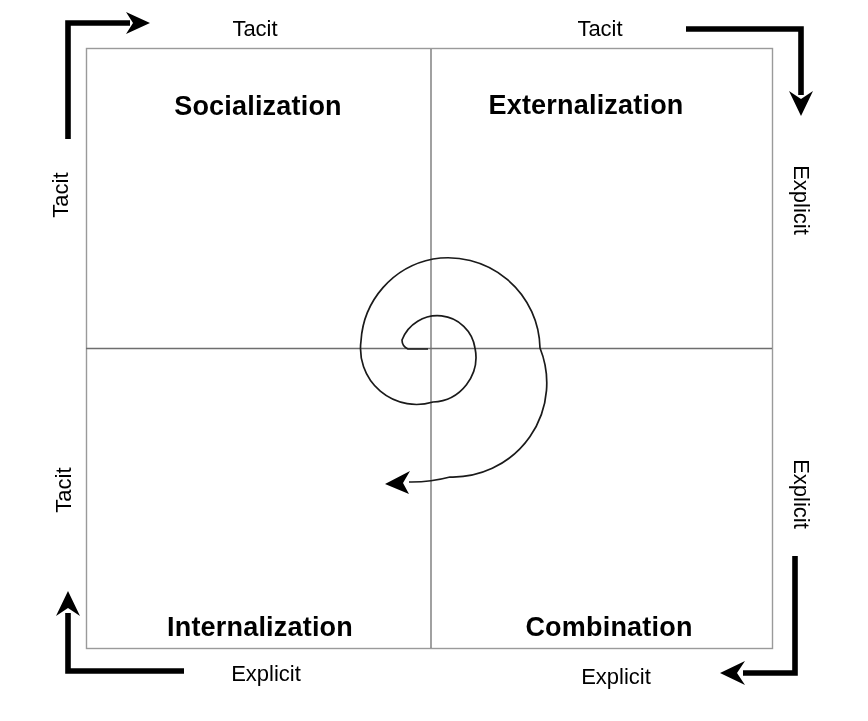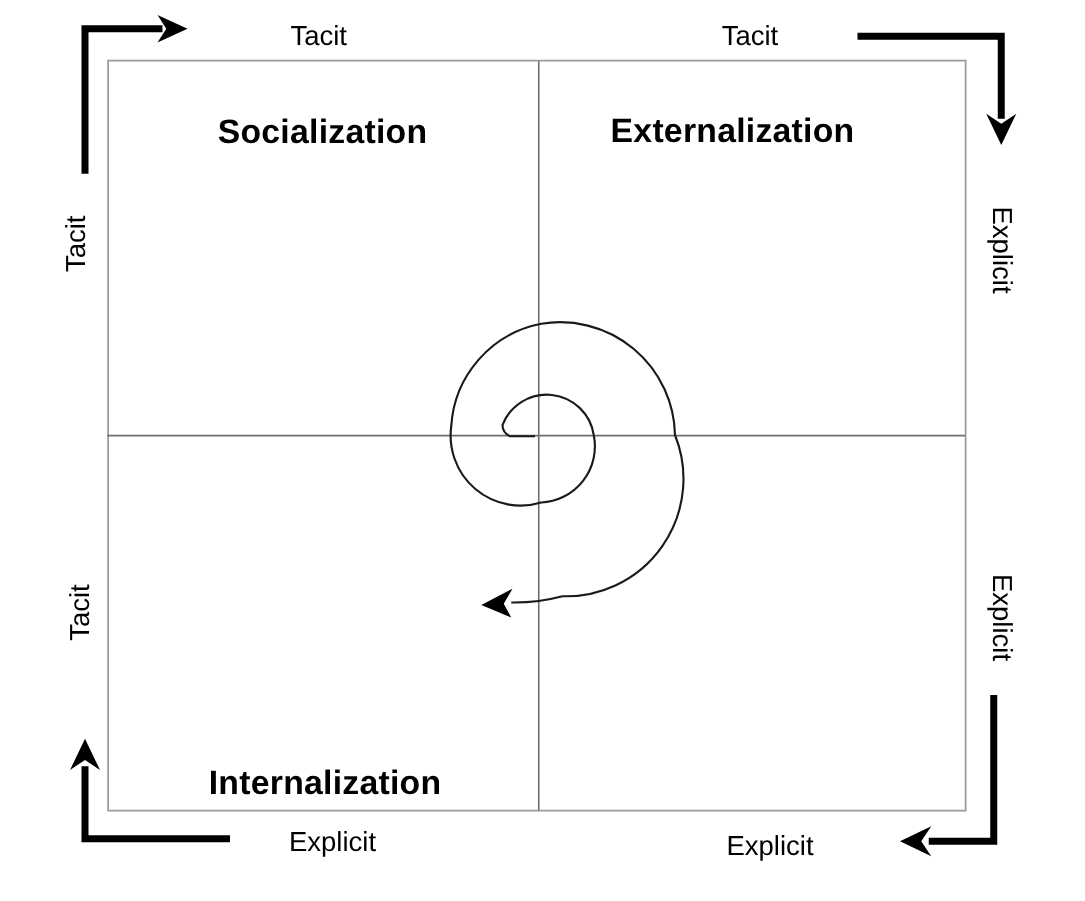--- a/index.html
+++ b/index.html
@@ -83,20 +83,21 @@
       <polygon points="385,484 410,471 403,483 409,494" fill="#000000"></polygon>
     </g>
   </svg>
 
   <div class="lbl" style="left:255px; top:29px;">Tacit</div>
   <div class="lbl" style="left:600px; top:29px;">Tacit</div>
 
   <div class="lbl bold" style="left:258px; top:86px;">Socialization</div>
   <div class="lbl bold" style="left:586px; top:85px;">Externalization</div>
   <div class="lbl bold" style="left:260px; top:607px;">Internalization</div>
+  <div class="lbl bold" style="left:609px; top:607px;">Combination</div>
 
   <div class="lbl rot-ccw" style="left:61px; top:195px;">Tacit</div>
   <div class="lbl rot-ccw" style="left:64px; top:490px;">Tacit</div>
 
   <div class="lbl rot-cw" style="left:801px; top:200px;">Explicit</div>
   <div class="lbl rot-cw" style="left:801px; top:494px;">Explicit</div>
 
   <div class="lbl" style="left:266px; top:674px;">Explicit</div>
   <div class="lbl" style="left:616px; top:677px;">Explicit</div>
 

